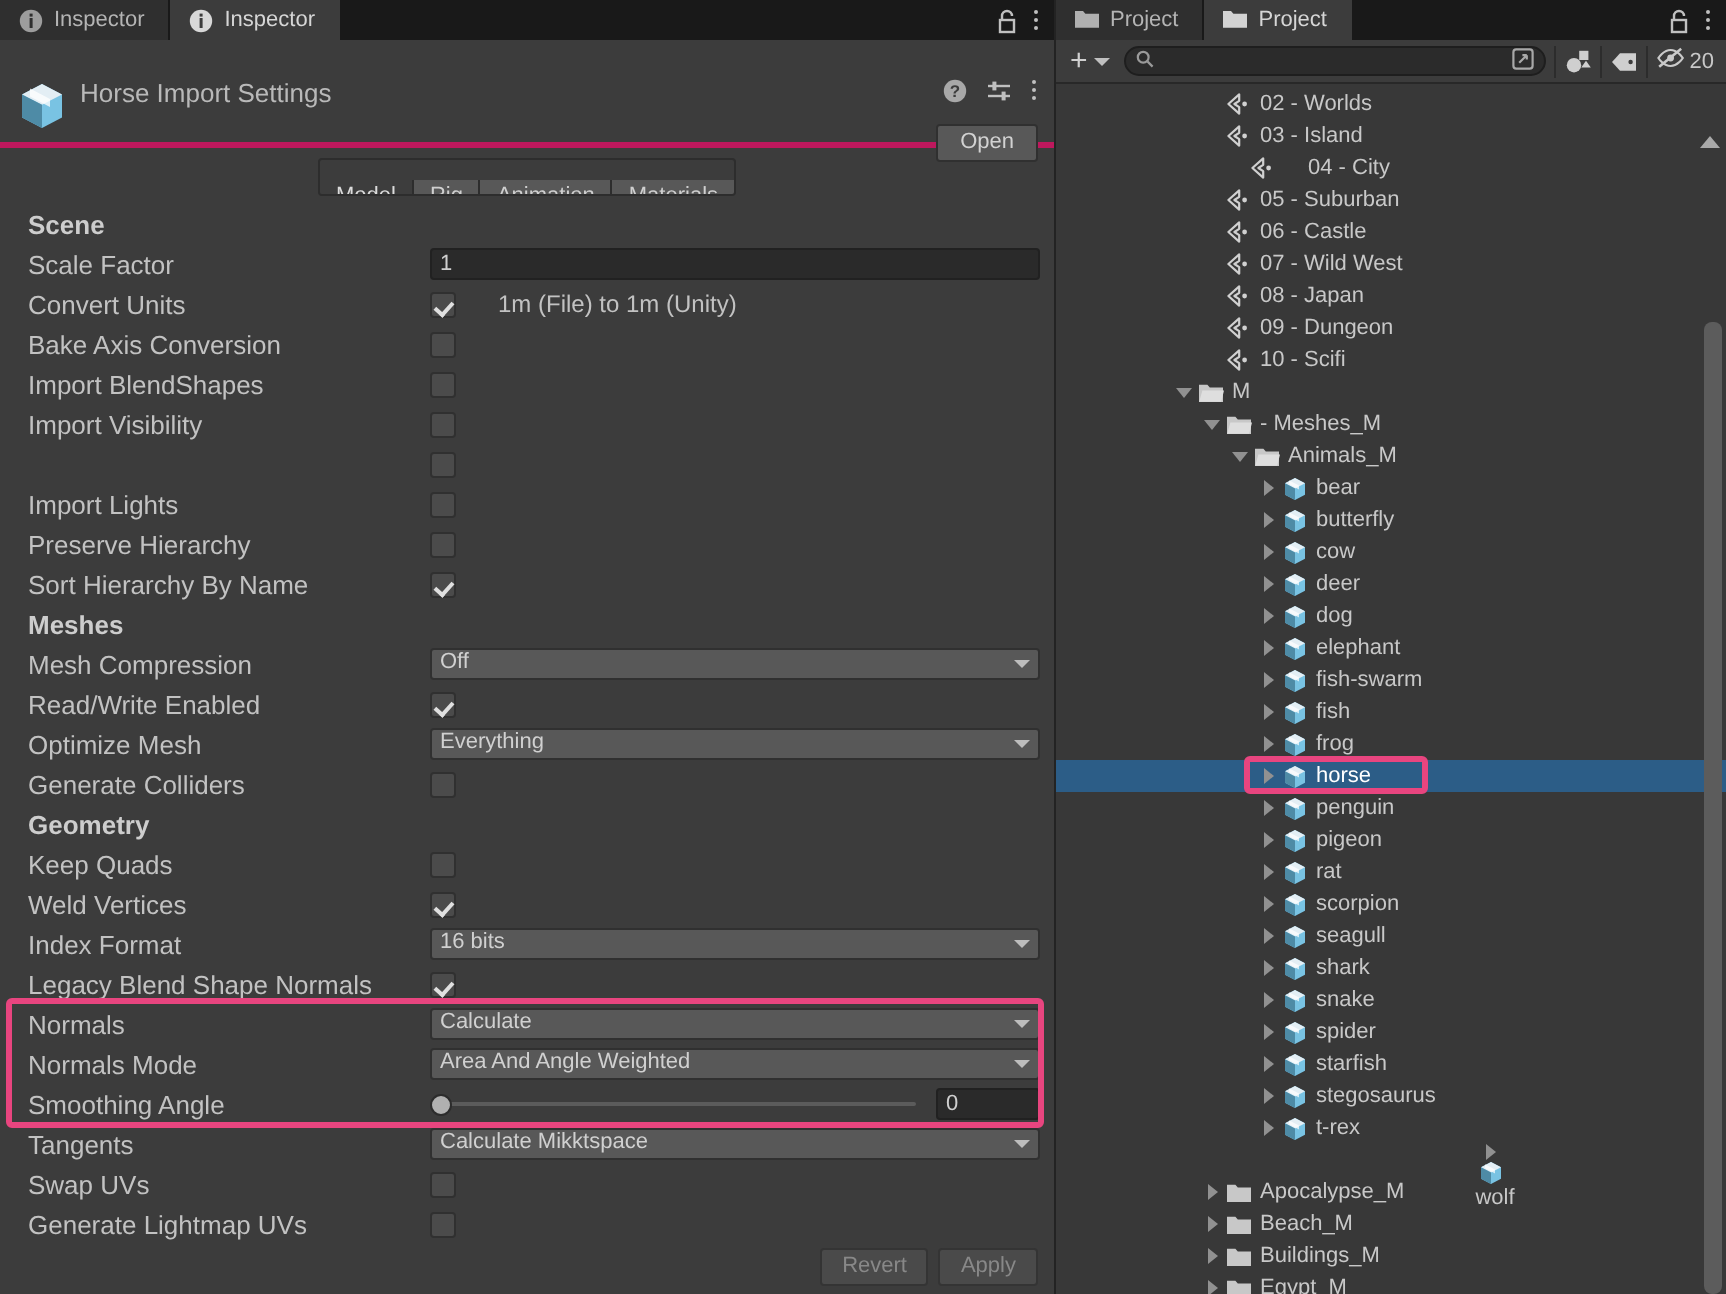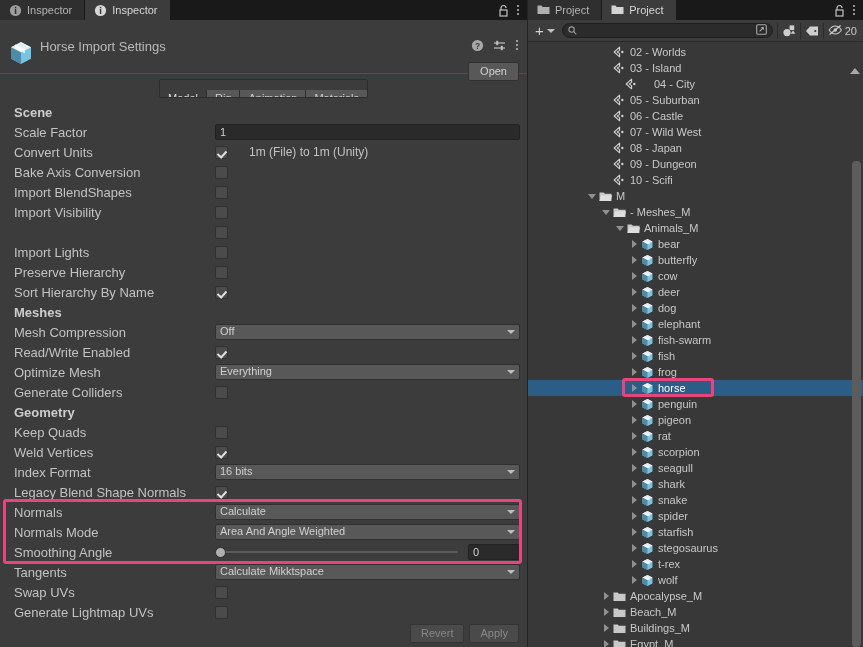--- a/index.html
+++ b/index.html
@@ -36,21 +36,21 @@
   .kebab i { width: 2px; height: 2px; background: #c0c0c0; border-radius: 50%; display:block; }
 
   
   #inspector {
     width: 528px; height: 647px; background: #3c3c3c;
     display: flex; flex-direction: column; position: relative;
     border-right: 1px solid #232323;
   }
   .insp-header {
     height: 54px; background: #3c3c3c; position: relative;
-    border-bottom: 1px solid #be185d; flex: none;
+    border-bottom: 3px solid #be185d; flex: none;
   }
   .insp-title {
     position: absolute; left: 40px; top: 19px;
     font-size: 13px; color: #b9b9b9;
   }
   .insp-modelicon { position: absolute; left: 8px; top: 20px; }
   .insp-hdr-icons {
     position: absolute; right: 8px; top: 18px;
     display: flex; align-items: center; gap: 9px;
   }
@@ -934,21 +934,21 @@
             <span class="ticon-slot">
               <svg width="13" height="13" viewBox="0 0 26 26">
                 <path d="M13 2 23 7.2v11.6L13 24 3 18.8V7.2z" fill="#79c3e3"></path>
                 <path d="M13 2 23 7.2 13 12.4 3 7.2z" fill="#e3eef4"></path>
                 <path d="M3 7.2 13 12.4V24L3 18.8z" fill="#4e8ba6"></path>
                 <path d="M7 4.3 17 9.5v4L7 8.3z" fill="#ffffff" opacity="0.7"></path>
               </svg>
             </span>
             <span class="tlabel">t-rex</span>
           </div>
-          <div class="trow" style="padding-left: 100px;">
+          <div class="trow" style="padding-left: 100px; flex-direction: column;">
             <span class="tw">
               <span class="tri"></span>
             </span>
             <span class="ticon-slot">
               <svg width="13" height="13" viewBox="0 0 26 26">
                 <path d="M13 2 23 7.2v11.6L13 24 3 18.8V7.2z" fill="#79c3e3"></path>
                 <path d="M13 2 23 7.2 13 12.4 3 7.2z" fill="#e3eef4"></path>
                 <path d="M3 7.2 13 12.4V24L3 18.8z" fill="#4e8ba6"></path>
                 <path d="M7 4.3 17 9.5v4L7 8.3z" fill="#ffffff" opacity="0.7"></path>
               </svg>

